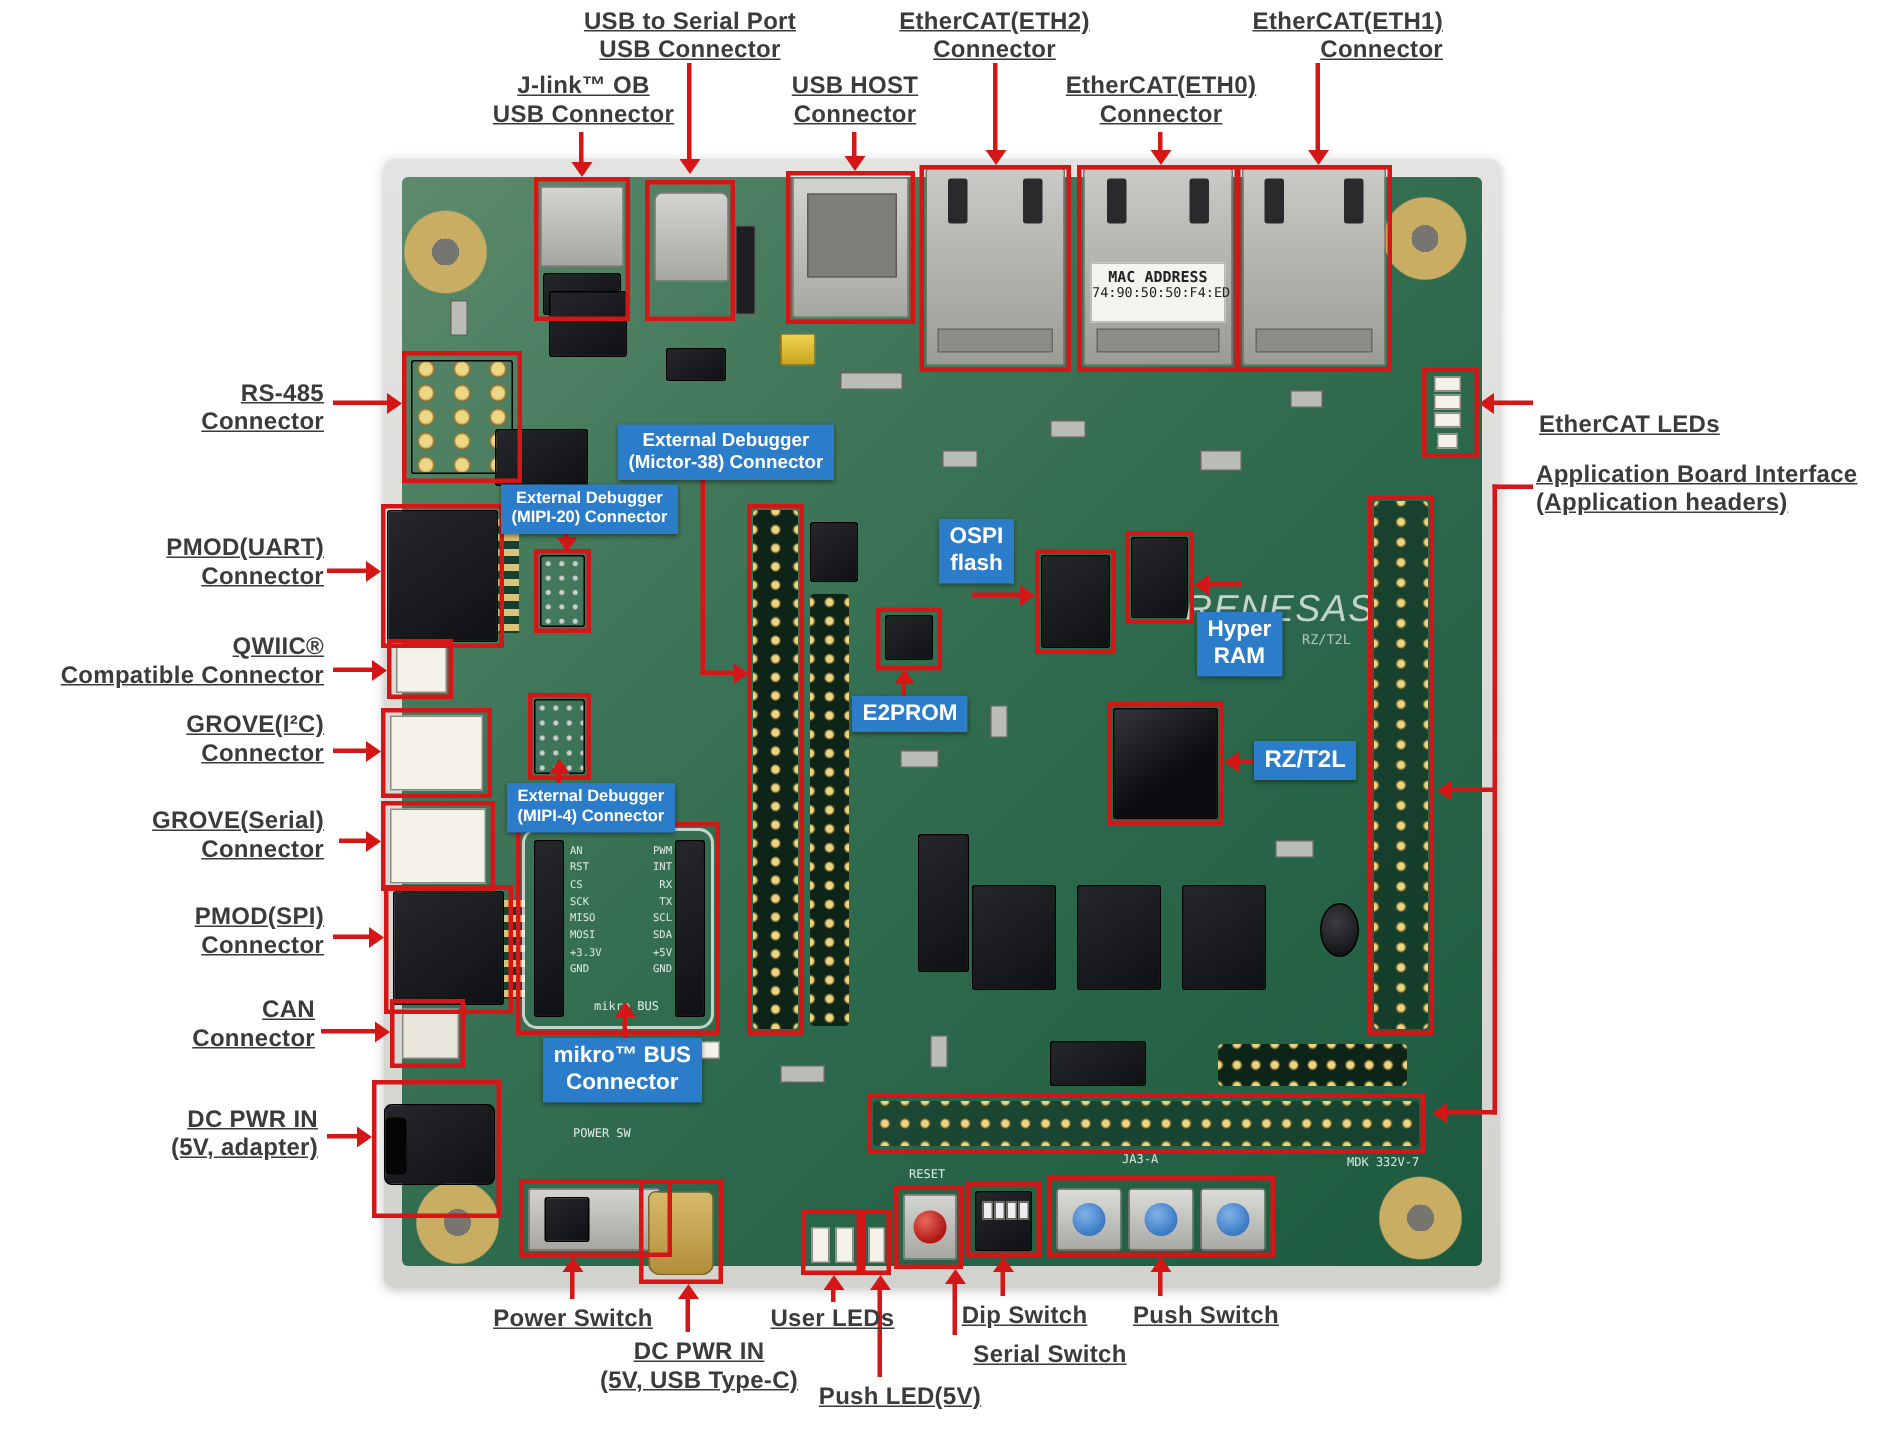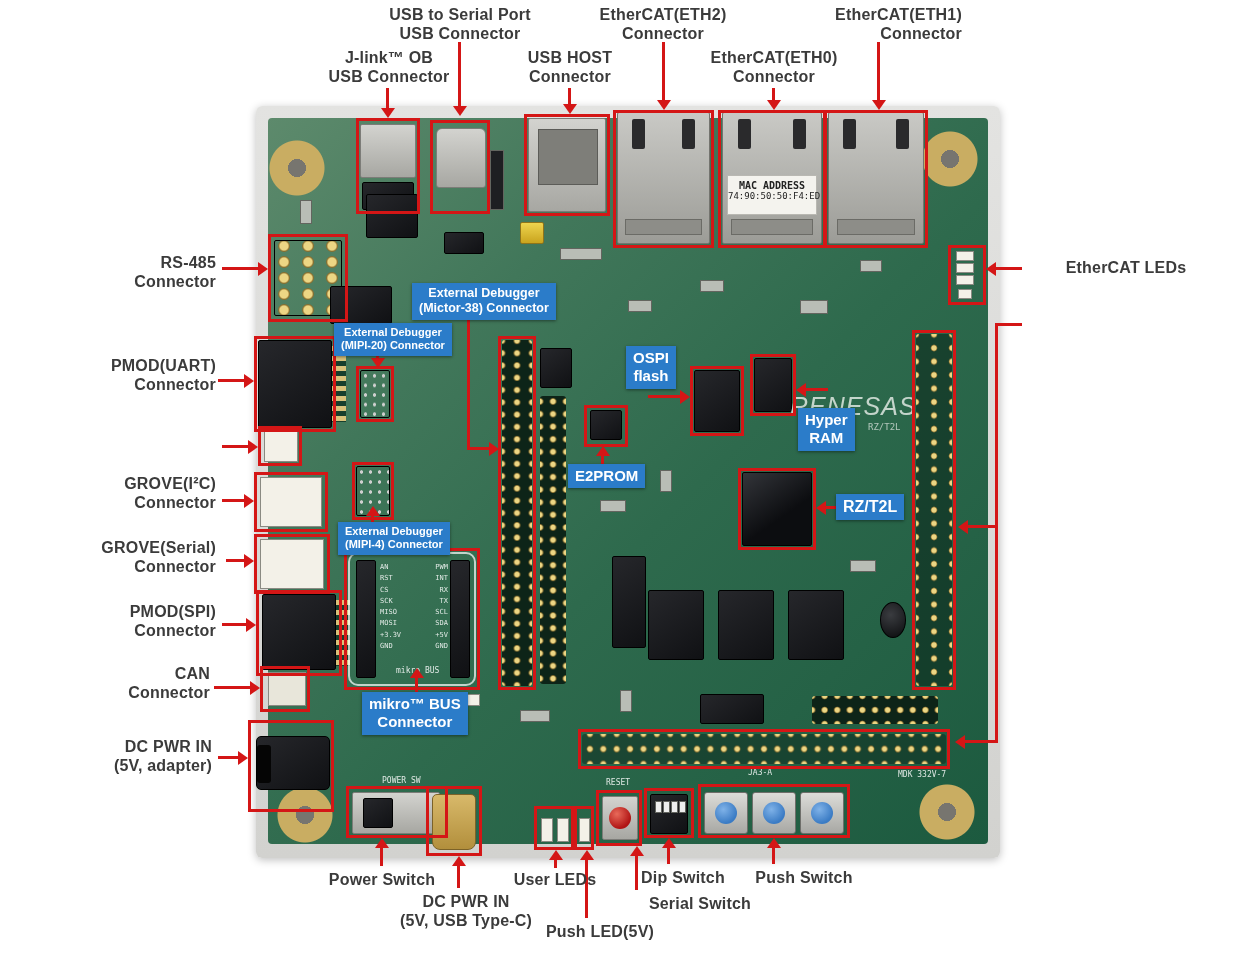--- a/index.html
+++ b/index.html
@@ -1,21 +1,21 @@
 <!DOCTYPE html>
 <html><head>
 <meta charset="utf-8">
 <style>
   html,body{margin:0;padding:0;background:#ffffff;}
   #stage{position:relative;width:1256px;height:953px;background:#ffffff;overflow:hidden;
          font-family:"Liberation Sans",sans-serif;}
   
   .lbl{position:absolute;font-weight:bold;font-size:16px;line-height:19px;color:#3b3b3b;
        text-align:center;letter-spacing:.2px;white-space:nowrap;}
-  .lbl .ln{display:block;}
+  .lbl .ln{display:block;text-decoration:underline;}
   .ta-r{text-align:right;} .ta-l{text-align:left;}
   
   .rbox{position:absolute;border:3px solid #d41616;box-sizing:border-box;}
   .arr{position:absolute;background:#d41616;}
   .arr-v{width:3px;} .arr-h{height:3px;}
   .arr:after{content:"";position:absolute;width:0;height:0;border:solid transparent;}
   .tip-down:after{left:50%;transform:translateX(-50%);top:100%;border-width:10px 7px 0 7px;border-top-color:#d41616;}
   .tip-up:after{left:50%;transform:translateX(-50%);bottom:100%;border-width:0 7px 10px 7px;border-bottom-color:#d41616;}
   .tip-left:after{top:50%;transform:translateY(-50%);right:100%;border-width:7px 10px 7px 0;border-right-color:#d41616;}
   .tip-right:after{top:50%;transform:translateY(-50%);left:100%;border-width:7px 0 7px 10px;border-left-color:#d41616;}
@@ -175,21 +175,21 @@
 SDA
 +5V
 GND</div>
   <div class="silk" style="left:396px;top:666px;font-size:8px;">mikro BUS</div>
   <div class="wled" style="left:388px;top:694px;width:26px;height:10px;"></div>
   <div class="wled" style="left:452px;top:694px;width:26px;height:10px;"></div>
 
   <div class="silk" style="left:790px;top:392px;font-size:25px;font-style:italic;letter-spacing:1px;color:rgba(235,240,235,.8);font-family:'Liberation Sans',sans-serif;">RENESAS</div>
   <div class="silk" style="left:868px;top:422px;font-size:9px;color:rgba(235,240,235,.7);">RZ/T2L</div>
   <div class="silk" style="left:470px;top:306px;font-size:9px;letter-spacing:2px;">SEGGER</div>
-  <div class="silk" style="left:382px;top:776px;">POWER SW</div>
+  <div class="silk" style="left:382px;top:751px;">POWER SW</div>
   <div class="silk" style="left:606px;top:778px;">RESET</div>
   <div class="silk" style="left:748px;top:768px;">JA3-A</div>
   <div class="silk" style="left:898px;top:770px;">MDK 332V-7</div>
 
   <div class="pv" style="left:300px;top:200px;width:10px;height:22px;"></div>
   <div class="pv" style="left:490px;top:150px;width:12px;height:58px;background:#1e1f22;"></div>
   <div class="pv" style="left:560px;top:248px;width:40px;height:10px;"></div>
   <div class="pv" style="left:628px;top:300px;width:22px;height:10px;"></div>
   <div class="pv" style="left:700px;top:280px;width:22px;height:10px;"></div>
   <div class="pv" style="left:800px;top:300px;width:26px;height:12px;"></div>
@@ -298,42 +298,50 @@
     <span class="ln">Connector</span>
   </div>
   <div class="lbl ta-r" style="left:60px;top:253px;width:156px;">
     <span class="ln">RS-485</span>
     <span class="ln">Connector</span>
   </div>
   <div class="lbl ta-r" style="left:60px;top:356px;width:156px;">
     <span class="ln">PMOD(UART)</span>
     <span class="ln">Connector</span>
   </div>
+  <div class="lbl ta-r" style="left:20px;top:422px;width:196px;">
+    <span class="ln">QWIIC®</span>
+    <span class="ln">Compatible Connector</span>
+  </div>
   <div class="lbl ta-r" style="left:60px;top:474px;width:156px;">
     <span class="ln">GROVE(I²C)</span>
     <span class="ln">Connector</span>
   </div>
   <div class="lbl ta-r" style="left:50px;top:538px;width:166px;">
     <span class="ln">GROVE(Serial)</span>
     <span class="ln">Connector</span>
   </div>
   <div class="lbl ta-r" style="left:60px;top:602px;width:156px;">
     <span class="ln">PMOD(SPI)</span>
     <span class="ln">Connector</span>
   </div>
   <div class="lbl ta-r" style="left:60px;top:664px;width:150px;">
     <span class="ln">CAN</span>
     <span class="ln">Connector</span>
   </div>
   <div class="lbl ta-r" style="left:40px;top:737px;width:172px;">
     <span class="ln">DC PWR IN</span>
     <span class="ln">(5V, adapter)</span>
   </div>
-  <div class="lbl ta-l" style="left:1026px;top:258px;width:200px;text-align:center;">
+  <div class="lbl ta-l" style="left:1026px;top:274px;width:200px;">
     <span class="ln">EtherCAT LEDs</span>
+  </div>
+  <div class="lbl ta-l" style="left:1024px;top:307px;width:226px;white-space:normal;">
+    <span class="ln">Application Board Interface</span>
+    <span class="ln">(Application headers)</span>
   </div>
   <div class="lbl" style="left:310px;top:870px;width:144px;">
     <span class="ln">Power Switch</span>
   </div>
   <div class="lbl" style="left:366px;top:892px;width:200px;">
     <span class="ln">DC PWR IN</span>
     <span class="ln">(5V, USB Type-C)</span>
   </div>
   <div class="lbl" style="left:495px;top:870px;width:120px;">
     <span class="ln">User LEDs</span>

